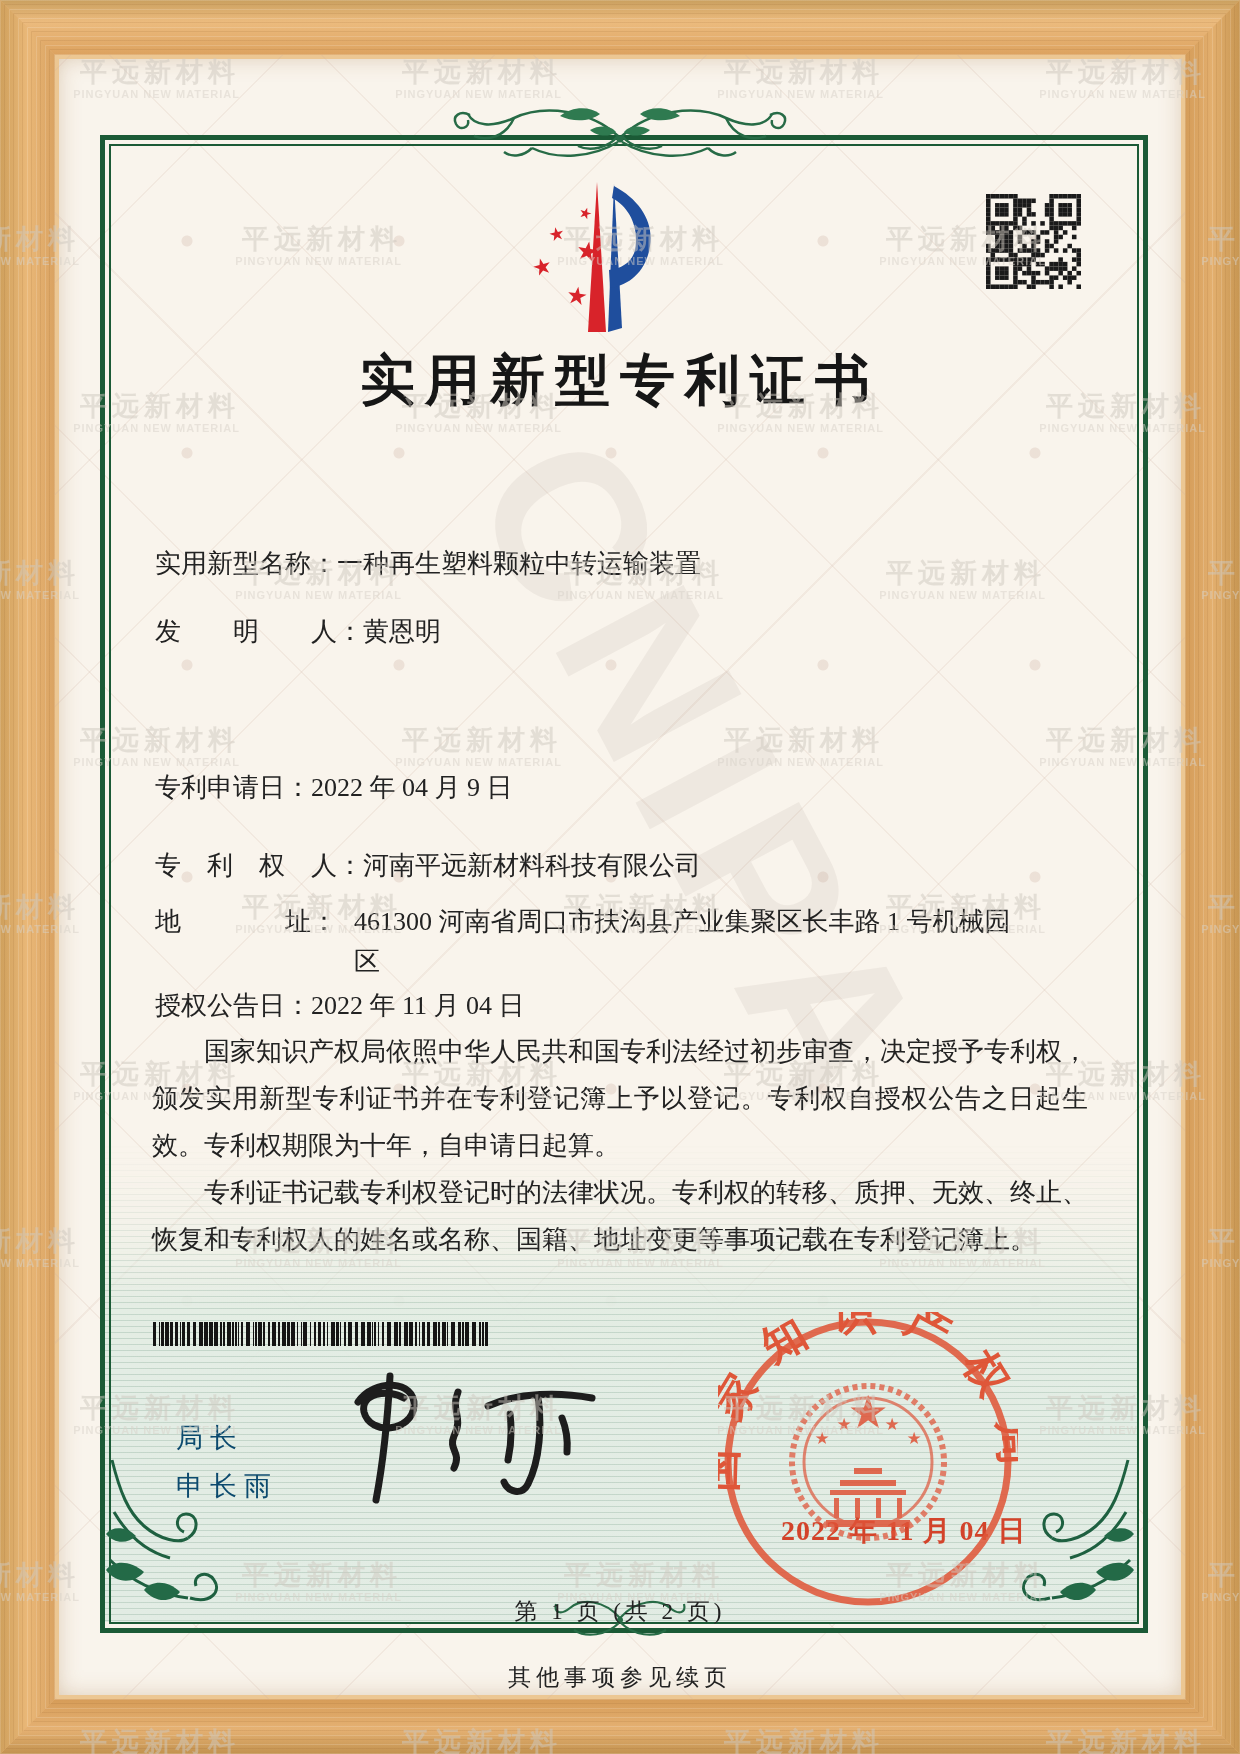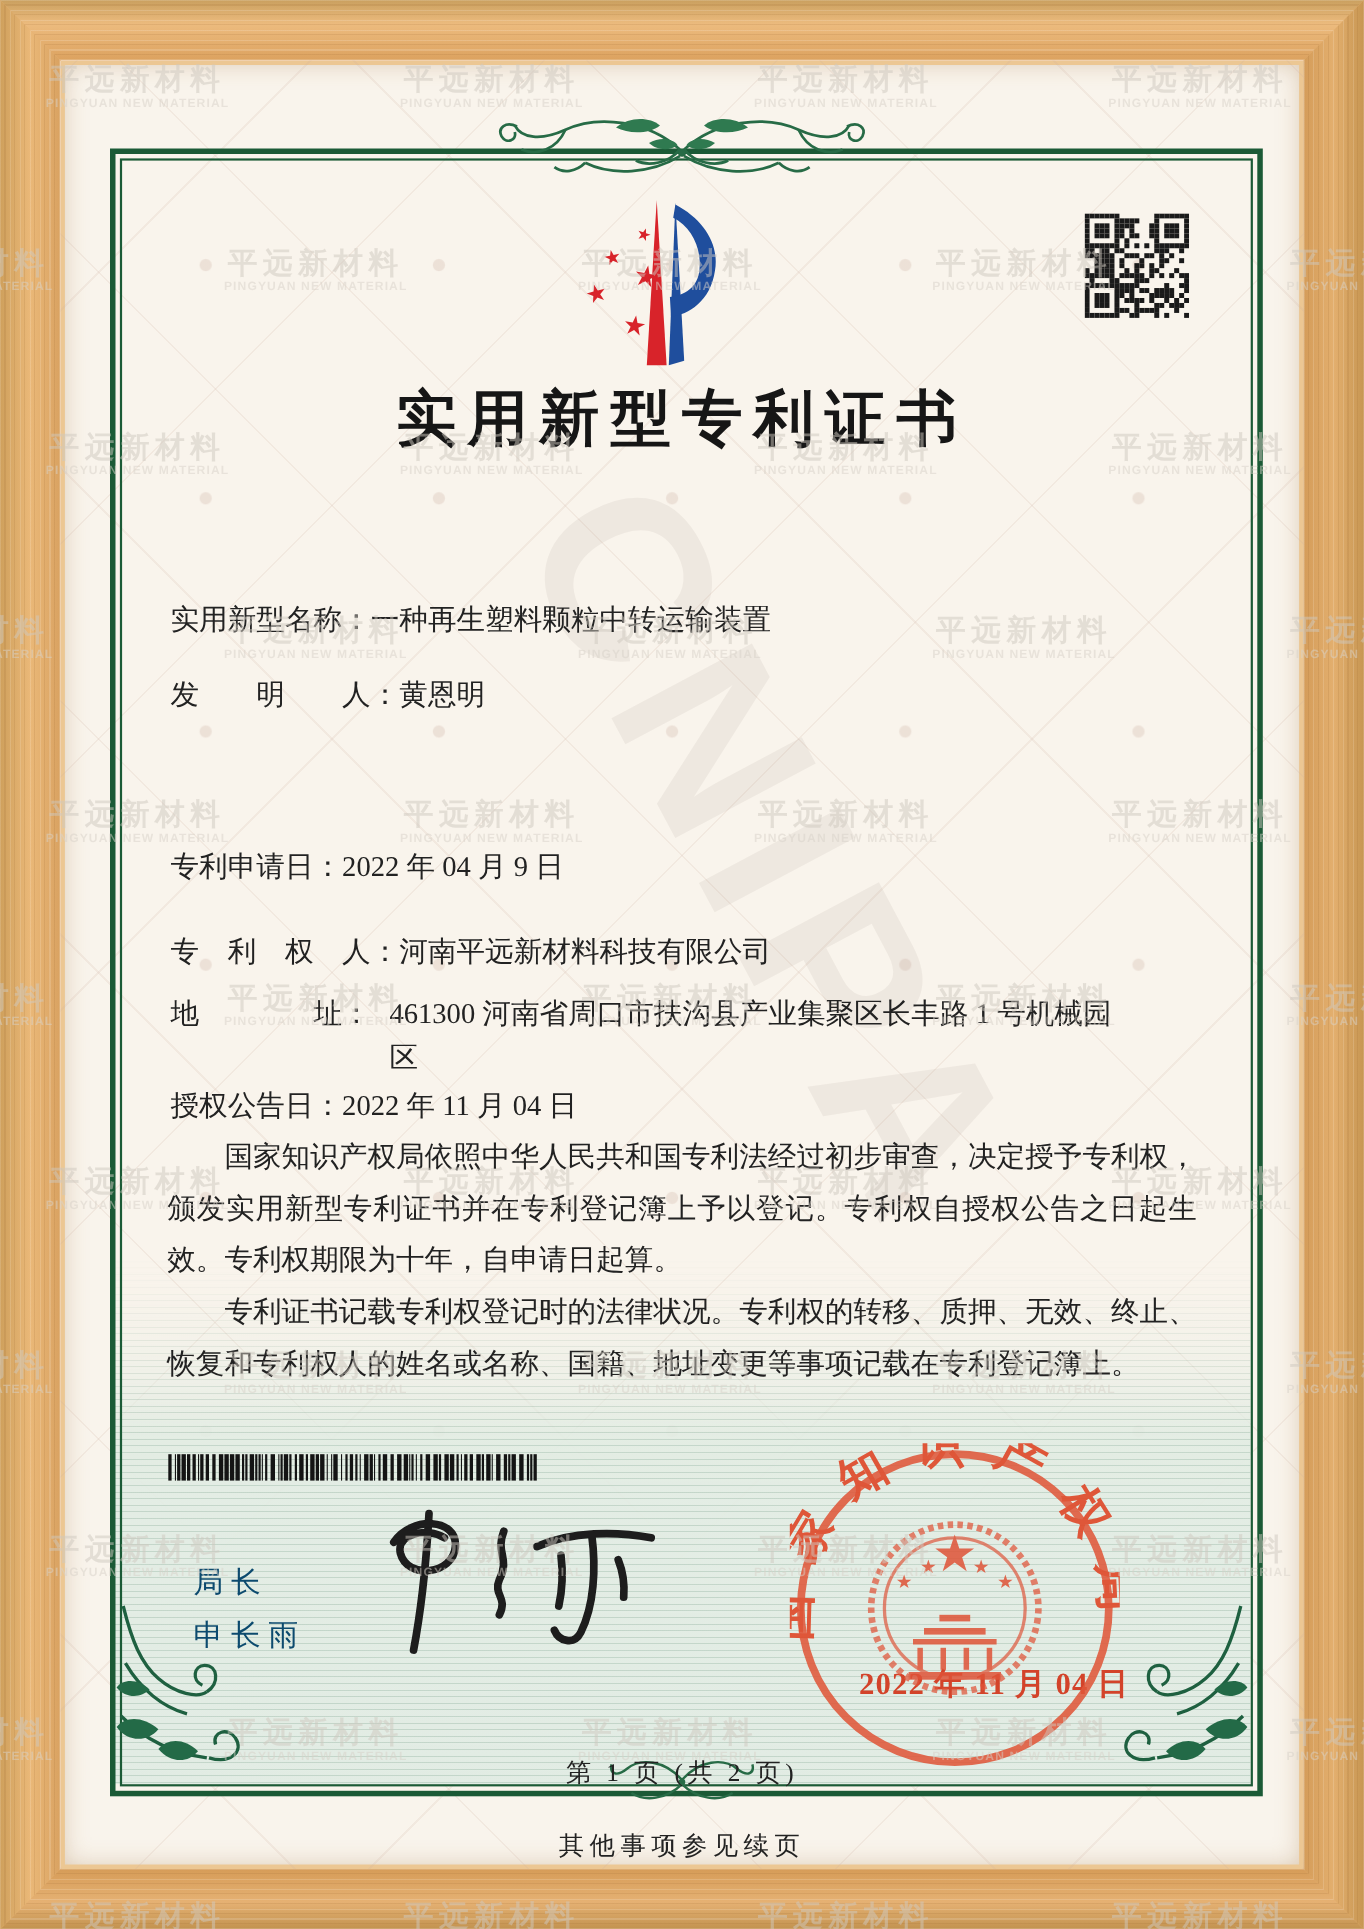--- a/index.html
+++ b/index.html
@@ -68,21 +68,21 @@
   .sig-svg{position:absolute;left:330px;top:1362px;z-index:11;}
   .seal-svg{position:absolute;left:718px;top:1312px;z-index:20;opacity:.95;}
   .seal-date{position:absolute;left:781px;top:1512px;z-index:21;font-size:28px;color:#d3432a;
     letter-spacing:1px;font-weight:600;}
   .page-footer{position:absolute;left:0;top:1596px;width:1240px;text-align:center;z-index:10;
     font-size:23px;letter-spacing:4px;color:#222;}
   .cont-note{position:absolute;left:0;top:1662px;width:1240px;text-align:center;z-index:10;
     font-size:23px;letter-spacing:5px;color:#222;}
   
   #wm-layer{position:absolute;inset:0;z-index:60;pointer-events:none;overflow:hidden;}
-  .wm{position:absolute;width:230px;text-align:center;opacity:.5;}
+  .wm{position:absolute;width:230px;text-align:right;opacity:.5;}
   .wm-cn{font-family:"Liberation Sans","DejaVu Sans",sans-serif;font-weight:bold;font-size:27px;
     letter-spacing:5px;color:#cfc9c0;}
   .wm-en{font-family:"Liberation Sans","DejaVu Sans",sans-serif;font-weight:bold;font-size:11px;
     letter-spacing:1px;color:#d8d2c9;margin-top:-2px;}
   .logo-svg{position:absolute;left:480px;top:176px;z-index:10;}
   .qr-svg{position:absolute;left:986px;top:194px;z-index:10;}
 </style>
 </head>
 <body>
 

